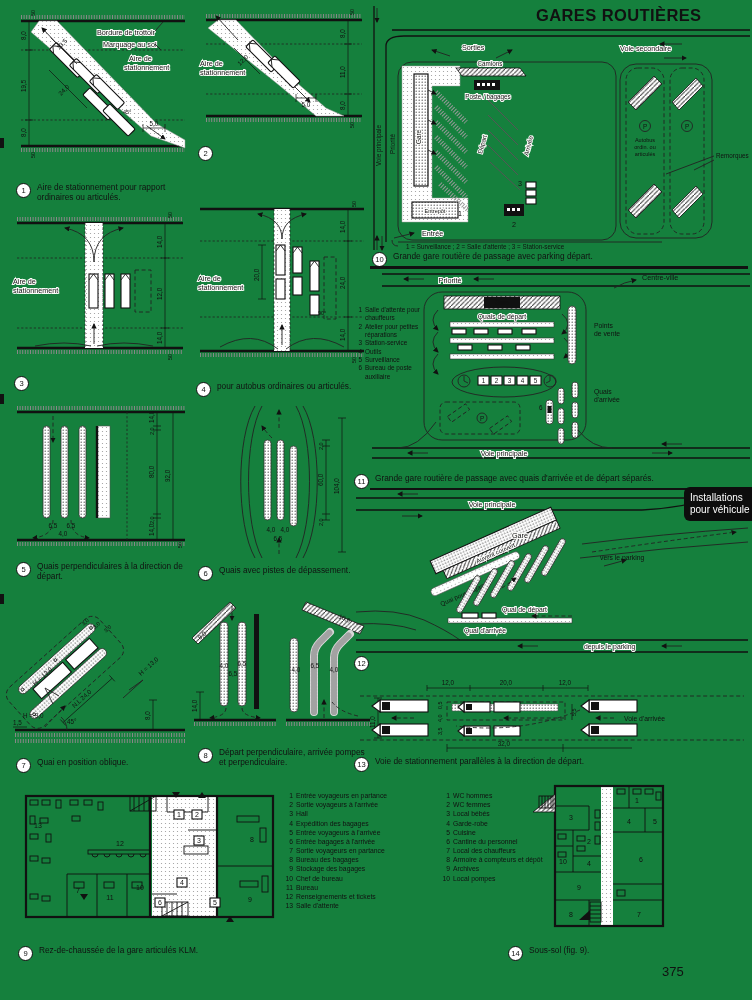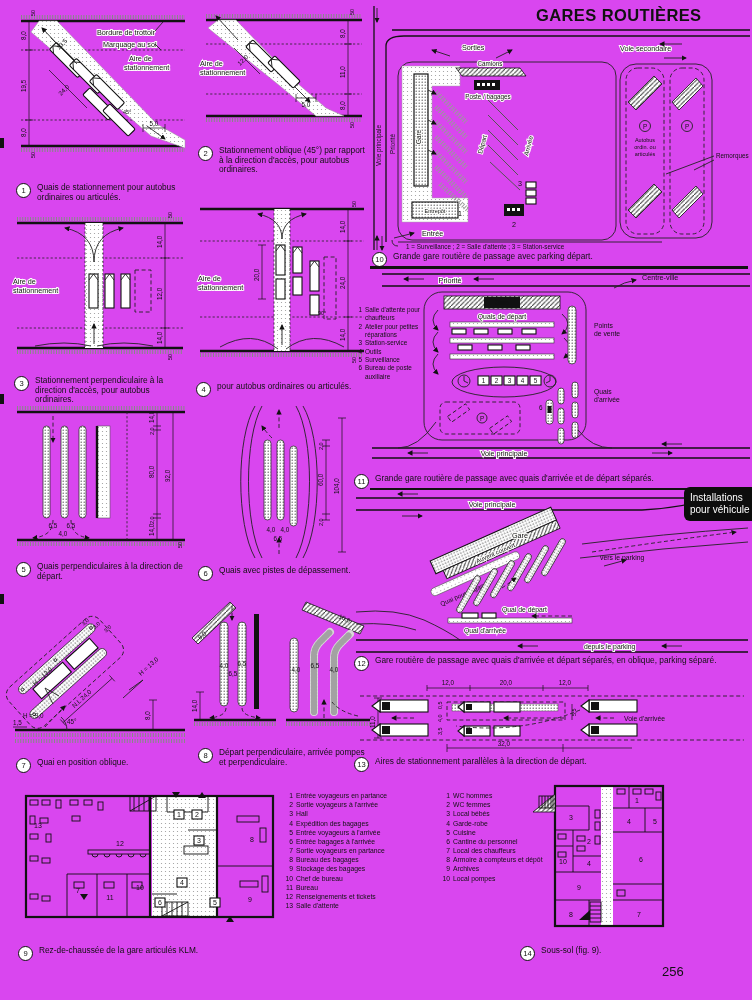--- a/index.html
+++ b/index.html
@@ -1,16 +1,16 @@
 <!DOCTYPE html>
 <html><head>
 <meta charset="utf-8">
 <style>
   html,body{margin:0;padding:0;background:#d9d9d4;}
-  #page{position:relative;width:752px;height:1000px;background:#d946ef;overflow:hidden;
+  #page{position:relative;width:752px;height:1000px;background:#15803d;overflow:hidden;
         font-family:"Liberation Sans","DejaVu Sans",sans-serif;color:#111;}
   svg{overflow:visible;}
   svg text{font-family:"Liberation Sans","DejaVu Sans",sans-serif;fill:#111;}
   .t5{font-size:5.5px}.t6{font-size:6.3px}.t65{font-size:6.8px}.t7{font-size:7.2px}
   .mid{text-anchor:middle}
   .halo{paint-order:stroke;stroke:#fcfcfa;stroke-width:2px;}
   .road{stroke:#111;stroke-width:2.6;fill:none}
   .road2{stroke:#111;stroke-width:1.3;fill:none}
   .band{stroke:#888;stroke-width:4;stroke-dasharray:1 1.6;fill:none}
   .dash{fill:none;stroke:#222;stroke-width:.9;stroke-dasharray:4 2.6}
@@ -128,21 +128,21 @@
     <text class="t7 halo" x="92" y="27">Bordure de trottoir</text>
     <text class="t7 halo" x="98" y="39">Marquage au sol</text>
     <text class="t7 halo" x="124" y="53">Aire de</text>
     <text class="t7 halo" x="119" y="62">stationnement</text>
     <line x1="150" y1="23" x2="158" y2="14" class="thin"></line>
         <line x1="150" y1="36" x2="156" y2="42" class="thin"></line>
   </g>
 </svg>
 <div class="cap" style="left:16px;top:183px;width:165px">
   <span class="fignum">1</span>
-  <span>Quais de stationnement pour autobus ordinaires ou articulés.</span>
+  <span>Aire de stationnement pour rapport ordinaires ou articulés.</span>
 </div>
 
 <svg class="fig" style="left:196px;top:8px" width="172" height="134" viewBox="0 0 172 134">
   <g>
     <line x1="10" y1="8" x2="166" y2="8" class="band"></line>
         <line x1="10" y1="12" x2="166" y2="12" class="road"></line>
     <line x1="10" y1="36" x2="166" y2="36" class="dashf"></line>
         <line x1="10" y1="86" x2="166" y2="86" class="dashf"></line>
     <line x1="10" y1="108" x2="166" y2="108" class="road"></line>
         <line x1="10" y1="112" x2="166" y2="112" class="band"></line>
@@ -176,21 +176,20 @@
     <text class="t6" transform="rotate(-90 149 70)" x="149" y="70">11,0</text>
     <text class="t6" transform="rotate(-90 149 102)" x="149" y="102">8,0</text>
     <text class="t5" transform="rotate(-90 158 7)" x="158" y="7">50</text>
     <text class="t5" transform="rotate(-90 158 120)" x="158" y="120">50</text>
   </g>
   <text class="t7 halo" x="4" y="58">Aire de</text>
   <text class="t7 halo" x="4" y="67">stationnement</text>
 </svg>
 <div class="cap" style="left:198px;top:146px;width:168px">
   <span class="fignum">2</span>
-  <span>Stationnement oblique (45°) par rapport à la direction d'accès, pour autobus ordinaires.</span>
 </div>
 
 <svg class="fig" style="left:5px;top:212px" width="186" height="162" viewBox="0 0 186 162">
   <g>
     <line x1="12" y1="7" x2="178" y2="7" class="band"></line>
         <line x1="12" y1="11" x2="178" y2="11" class="road"></line>
     <line x1="12" y1="46" x2="178" y2="46" class="dashf"></line>
         <line x1="12" y1="116" x2="178" y2="116" class="dashf"></line>
     <line x1="12" y1="136" x2="178" y2="136" class="road"></line>
         <line x1="12" y1="140" x2="178" y2="140" class="band"></line>
@@ -222,21 +221,20 @@
     <text class="t6" transform="rotate(-90 157 88)" x="157" y="88">12,0</text>
     <text class="t6" transform="rotate(-90 157 132)" x="157" y="132">14,0</text>
     <text class="t5" transform="rotate(-90 167 6)" x="167" y="6">50</text>
     <text class="t5" transform="rotate(-90 167 148)" x="167" y="148">50</text>
   </g>
   <text class="t7 halo" x="8" y="72">Aire de</text>
   <text class="t7 halo" x="8" y="81">stationnement</text>
 </svg>
 <div class="cap" style="left:14px;top:376px;width:172px">
   <span class="fignum">3</span>
-  <span>Stationnement perpendiculaire à la direction d'accès, pour autobus ordinaires.</span>
 </div>
 
 <svg class="fig" style="left:192px;top:205px" width="178" height="172" viewBox="0 0 178 172">
   <g>
     <line x1="8" y1="4" x2="172" y2="4" class="road"></line>
     <line x1="8" y1="36" x2="172" y2="36" class="dashf"></line>
         <line x1="8" y1="112" x2="172" y2="112" class="dashf"></line>
     <line x1="8" y1="146" x2="172" y2="146" class="road"></line>
         <line x1="8" y1="150" x2="172" y2="150" class="band"></line>
   </g>
@@ -717,21 +715,20 @@
   <path d="M4,120 Q44,116 72,128 Q94,138 108,148" class="thin"></path>
   <path d="M4,132 Q40,130 64,138" class="thin"></path>
   <line x1="4" y1="148" x2="396" y2="148" class="road2"></line>
   <line x1="4" y1="160" x2="396" y2="160" class="road2"></line>
   <text class="t65 halo" x="232" y="157">depuis le parking</text>
   <line x1="186" y1="154" x2="166" y2="154" class="thin" marker-end="url(#arr)"></line>
   <line x1="330" y1="154" x2="310" y2="154" class="thin" marker-end="url(#arr)"></line>
 </svg>
 <div class="cap" style="left:354px;top:656px;width:390px">
   <span class="fignum">12</span>
-  <span>Gare routière de passage avec quais d'arrivée et départ séparés, en oblique, parking séparé.</span>
 </div>
 
 <svg class="fig" style="left:352px;top:680px" width="400" height="76" viewBox="0 0 400 76">
   <g>
     <line x1="75" y1="8" x2="236" y2="8" class="diml"></line>
     <line x1="75" y1="5" x2="75" y2="11" class="diml"></line>
         <line x1="118" y1="5" x2="118" y2="11" class="diml"></line>
     <line x1="191" y1="5" x2="191" y2="11" class="diml"></line>
         <line x1="236" y1="5" x2="236" y2="11" class="diml"></line>
     <text class="t6 mid" x="96" y="5">12,0</text>
@@ -784,21 +781,21 @@
   </g>
   <text class="t65" x="272" y="41">Voie d'arrivée</text>
   <line x1="95" y1="68" x2="211" y2="68" class="diml"></line>
   <line x1="95" y1="64" x2="95" y2="72" class="diml"></line>
       <line x1="211" y1="64" x2="211" y2="72" class="diml"></line>
   <line x1="211" y1="68" x2="280" y2="68" class="diml"></line>
   <text class="t6 mid" x="152" y="66">32,0</text>
 </svg>
 <div class="cap" style="left:354px;top:757px;width:394px">
   <span class="fignum">13</span>
-  <span>Aires de stationnement parallèles à la direction de départ.</span>
+  <span>Voie de stationnement parallèles à la direction de départ.</span>
 </div>
 
 <svg class="fig" style="left:12px;top:786px" width="268" height="152" viewBox="0 0 268 152">
   <rect x="140" y="11" width="64" height="119" class="dotsl"></rect>
   <rect x="14" y="10" width="247" height="121" class="wall"></rect>
   <g>
     <line x1="138" y1="10" x2="138" y2="131" class="wall"></line>
     <line x1="205" y1="10" x2="205" y2="131" class="wall"></line>
     <line x1="55" y1="88" x2="138" y2="88" class="wallthin"></line>
     <line x1="55" y1="88" x2="55" y2="131" class="wallthin"></line>
@@ -1043,24 +1040,24 @@
     <text class="mid" x="38" y="137">8</text>
     <text class="mid" x="46" y="110">9</text>
     <text class="mid" x="30" y="84">10</text>
   </g>
 </svg>
 
 <div class="cap" style="left:18px;top:946px;width:320px">
   <span class="fignum">9</span>
   <span>Rez-de-chaussée de la gare articulés KLM.</span>
 </div>
-<div class="cap" style="left:520px;top:946px;width:180px">
+<div class="cap" style="left:508px;top:946px;width:180px">
   <span class="fignum">14</span>
   <span>Sous-sol (fig. 9).</span>
 </div>
 
 <div id="badge">
   <div>Installations</div>
   <div>pour véhicule</div>
 </div>
-<div id="pagenum">256</div>
+<div id="pagenum">375</div>
 
 </div>
 
 </body></html>

